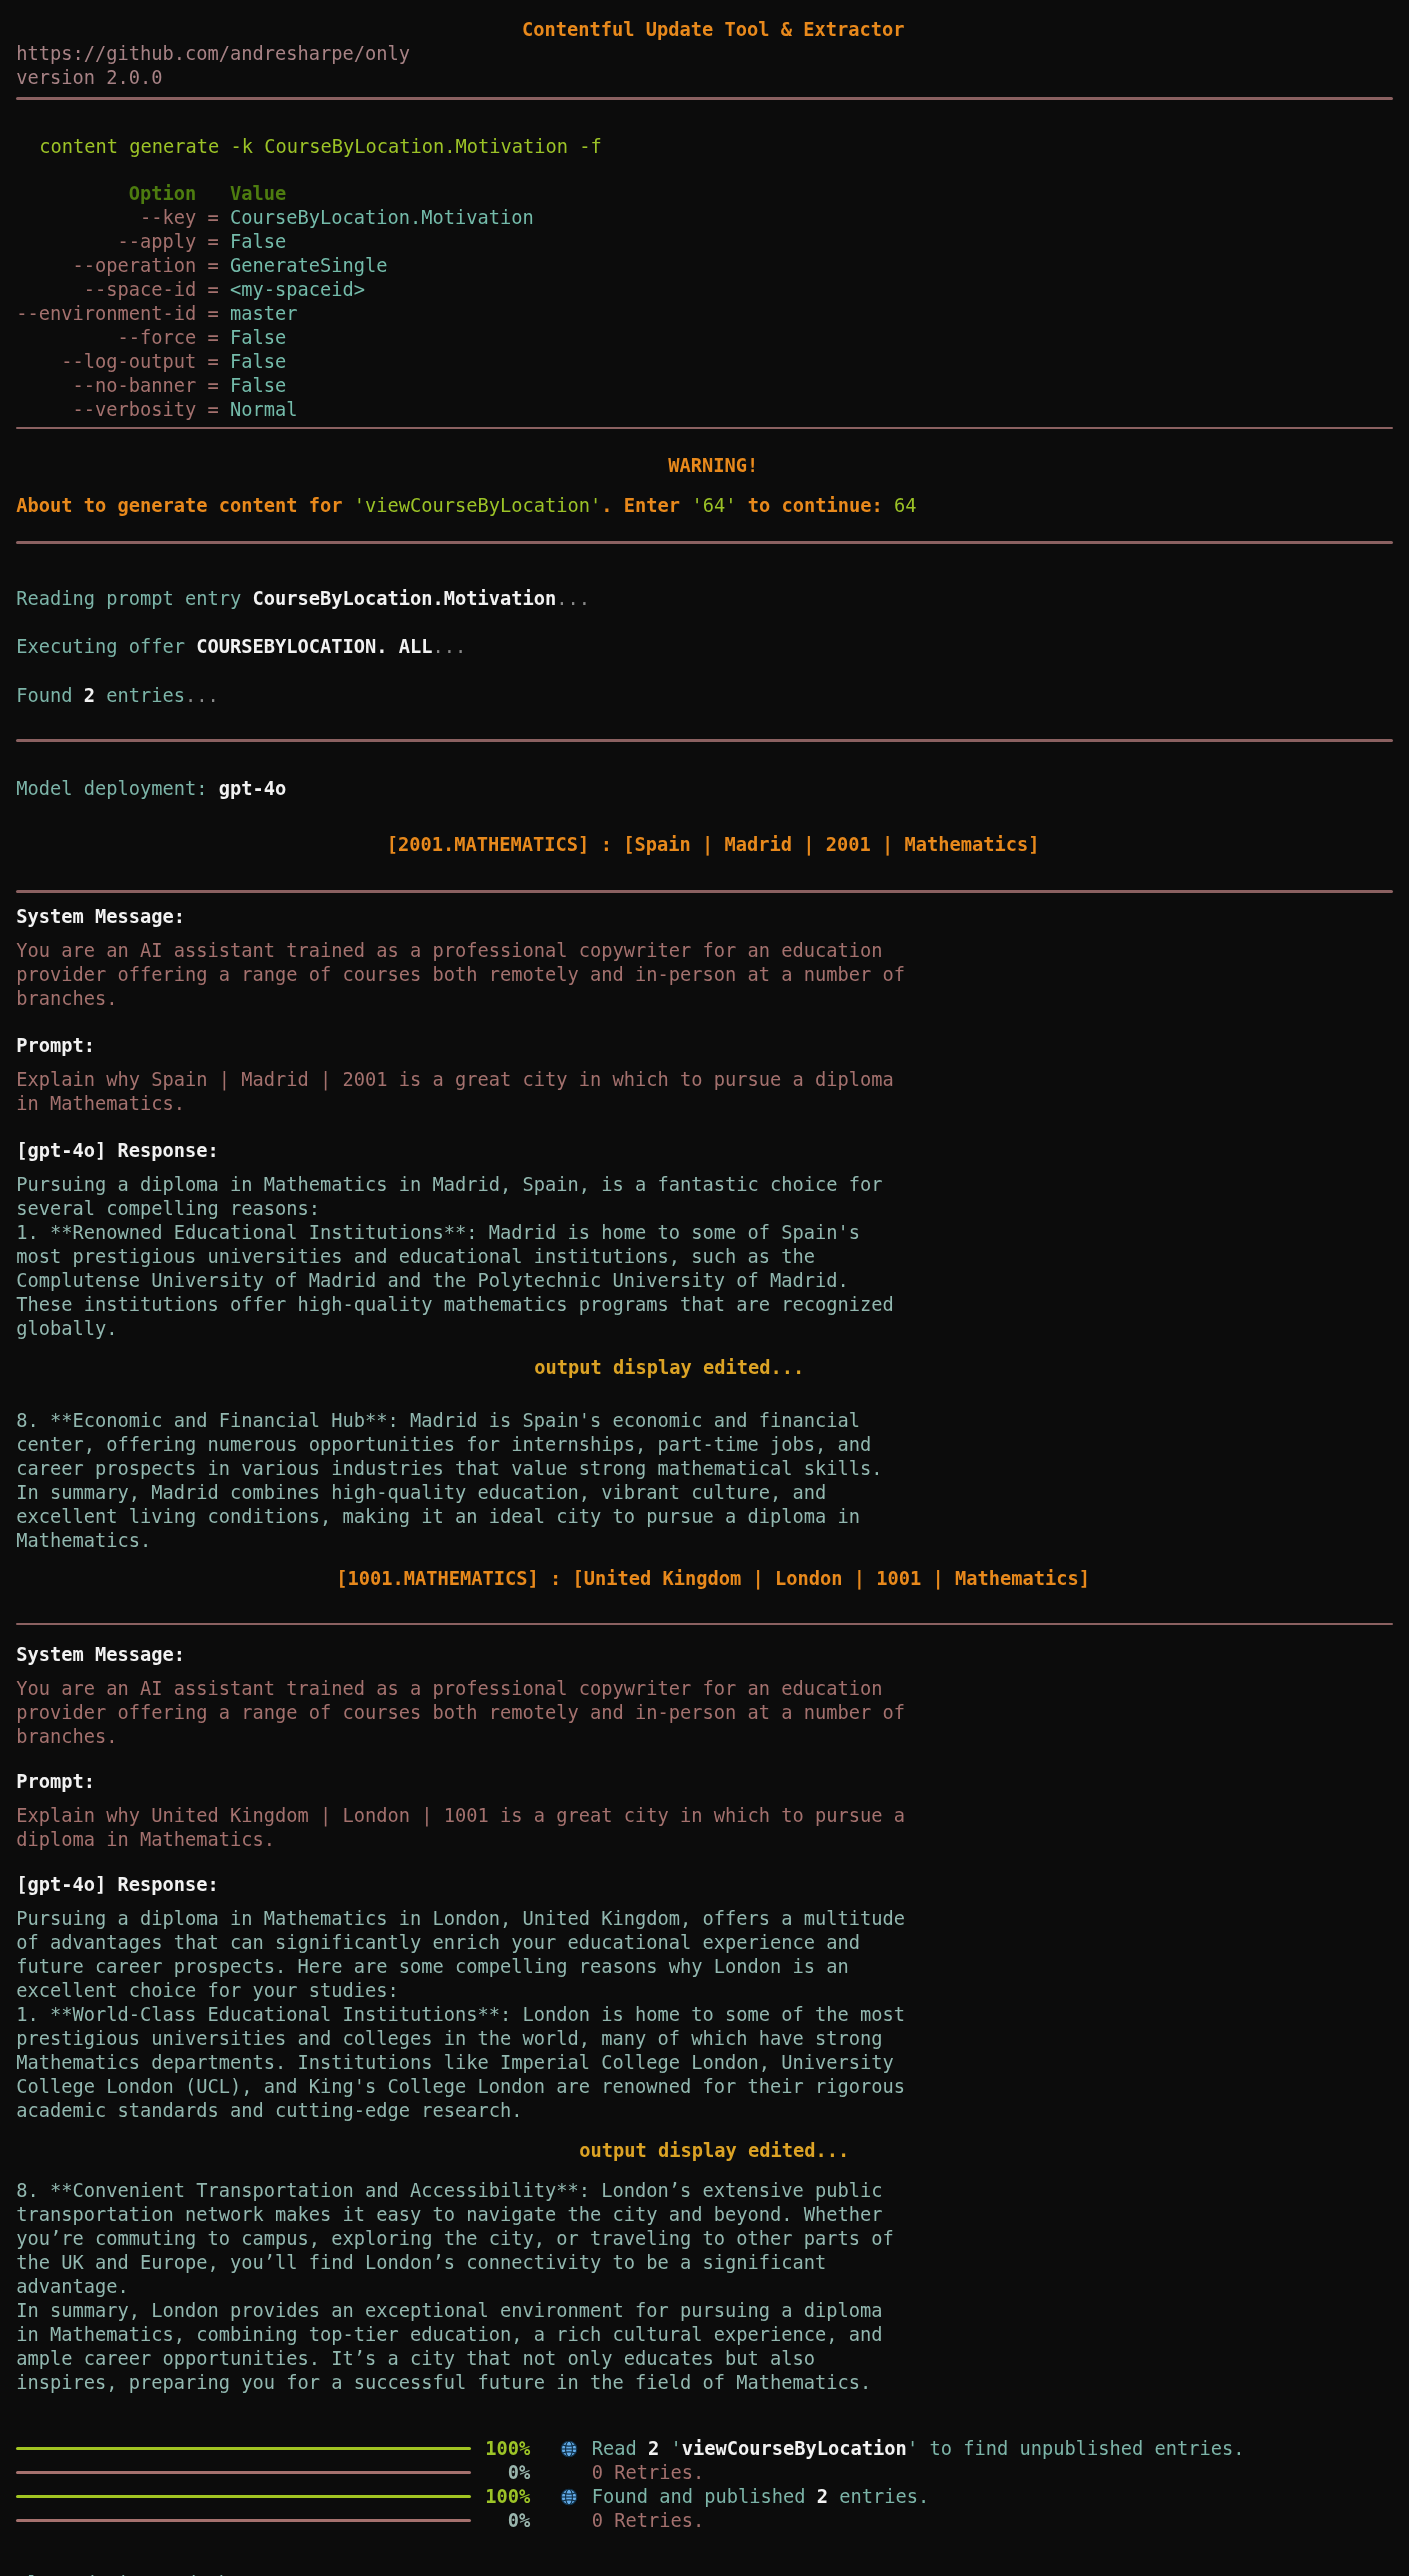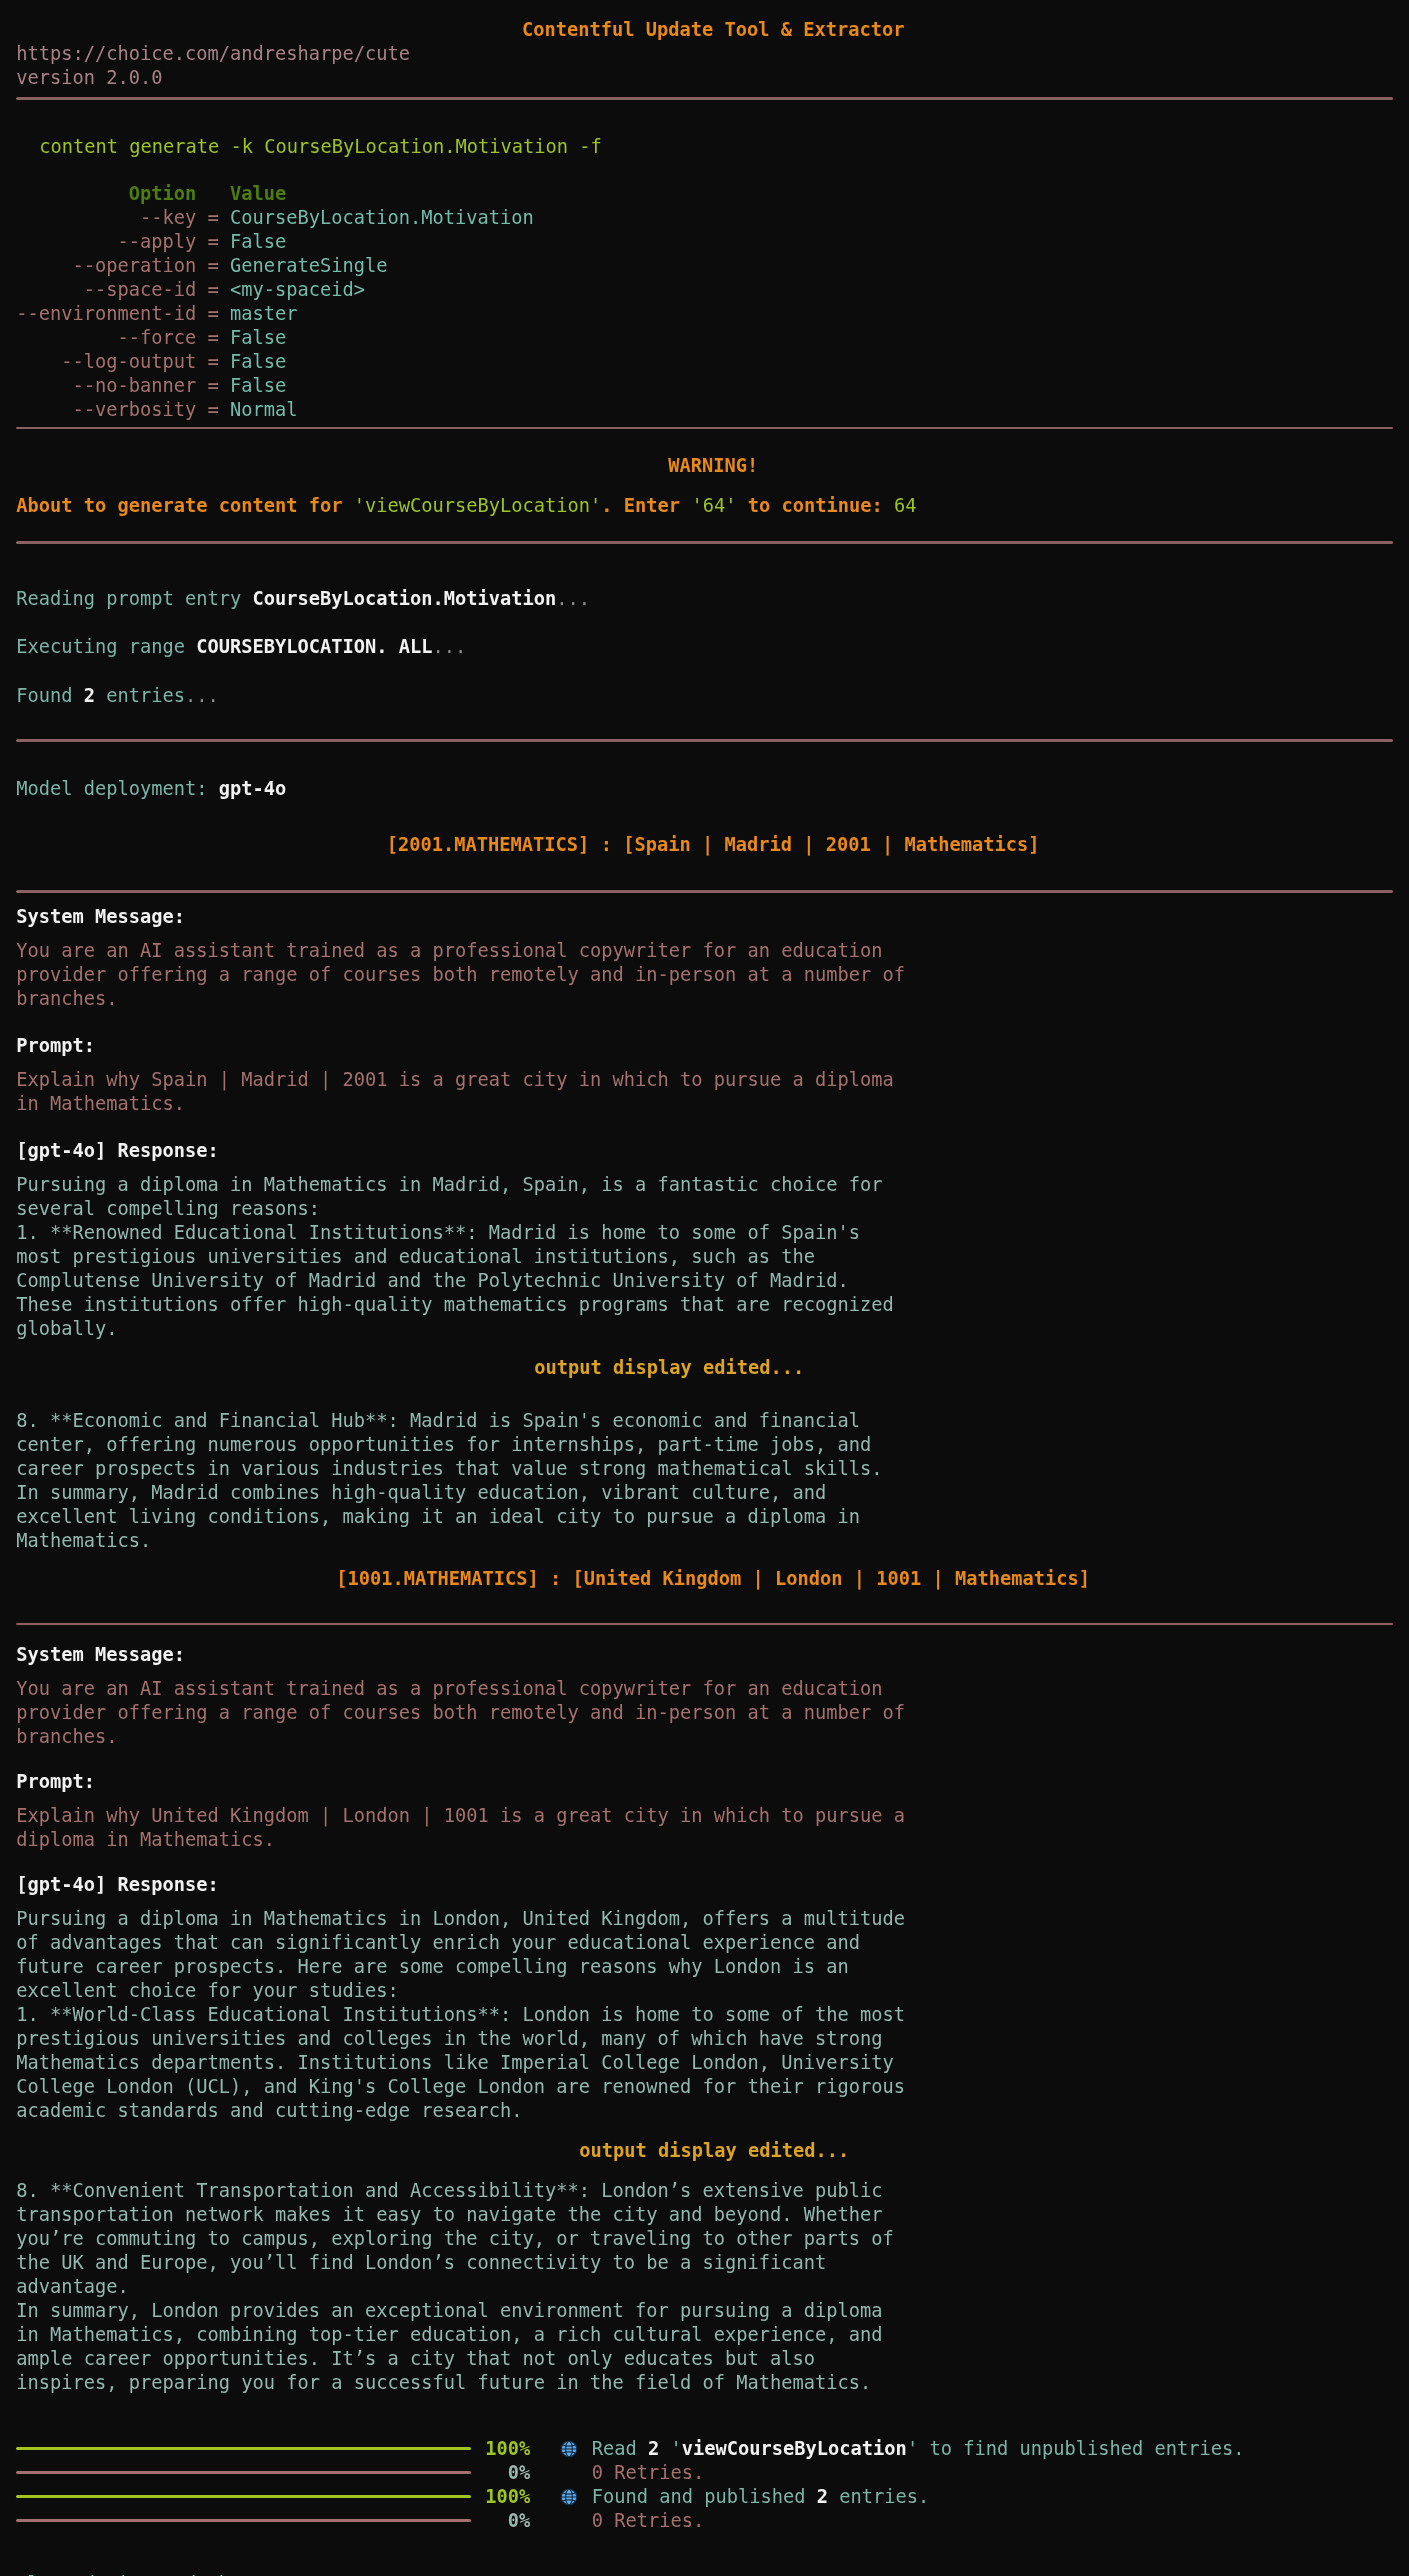--- a/index.html
+++ b/index.html
@@ -43,21 +43,21 @@
   .ppct{width:59px;flex:none;text-align:right;white-space:pre;font-weight:bold;}
   .picon{width:19.5px;height:19.5px;flex:none;margin-left:29px;display:flex;align-items:center;justify-content:center;}
   .ptext{margin-left:13px;white-space:pre;}
 </style>
 </head>
 <body>
 
 <div class="terminal">
 
   <div class="ln c-orange">Contentful Update Tool &amp; Extractor</div>
-  <div class="ln c-rosegray">https://choice.com/andresharpe/cute</div>
+  <div class="ln c-rosegray">https://github.com/andresharpe/only</div>
   <div class="ln c-rosegray">version 2.0.0</div>
   <div class="hr" style="margin-top:-3.3px"></div>
 
   <div class="ln cmd c-green" style="margin-top:24.4px">content generate -k CourseByLocation.Motivation -f</div>
 
   <div class="ln orow" style="margin-top:23px"><span class="oname c-rosehdr">Option</span><span class="osep">   </span><span class="c-rosehdr">Value</span></div>
   <div class="ln orow"><span class="oname c-rose">--key</span><span class="osep c-rose"> = </span><span class="c-tealval">CourseByLocation.Motivation</span></div>
   <div class="ln orow"><span class="oname c-rose">--apply</span><span class="osep c-rose"> = </span><span class="c-tealval">False</span></div>
   <div class="ln orow"><span class="oname c-rose">--operation</span><span class="osep c-rose"> = </span><span class="c-tealval">GenerateSingle</span></div>
   <div class="ln orow"><span class="oname c-rose">--space-id</span><span class="osep c-rose"> = </span><span class="c-tealval">&lt;my-spaceid&gt;</span></div>
@@ -67,21 +67,21 @@
   <div class="ln orow"><span class="oname c-rose">--no-banner</span><span class="osep c-rose"> = </span><span class="c-tealval">False</span></div>
   <div class="ln orow"><span class="oname c-rose">--verbosity</span><span class="osep c-rose"> = </span><span class="c-tealval">Normal</span></div>
 
   <div class="hr" style="margin-top:-5.7px"></div>
 
   <div class="ln c-orange" style="margin-top:14.6px">WARNING!</div>
   <div class="ln" style="margin-top:16.3px"><span class="c-orange">About to generate content for </span><span class="c-green">'viewCourseByLocation'</span><span class="c-orange">. Enter </span><span class="c-green">'64'</span><span class="c-orange"> to continue: </span><span class="c-green">64</span></div>
   <div class="hr" style="margin-top:12.2px"></div>
 
   <div class="ln" style="margin-top:33px"><span class="c-teal">Reading prompt entry </span><span class="c-white">CourseByLocation.Motivation</span><span class="c-gray">...</span></div>
-  <div class="ln" style="margin-top:23.6px"><span class="c-teal">Executing range </span><span class="c-white">COURSEBYLOCATION. ALL</span><span class="c-gray">...</span></div>
+  <div class="ln" style="margin-top:23.6px"><span class="c-teal">Executing offer </span><span class="c-white">COURSEBYLOCATION. ALL</span><span class="c-gray">...</span></div>
   <div class="ln" style="margin-top:25px"><span class="c-teal">Found </span><span class="c-white">2</span><span class="c-teal"> entries</span><span class="c-gray">...</span></div>
   <div class="hr" style="margin-top:21px"></div>
   <div class="ln" style="margin-top:24.4px"><span class="c-teal">Model deployment: </span><span class="c-white">gpt-4o</span></div>
 
   <div class="ln c-orange" style="margin-top:32px">[2001.MATHEMATICS] : [Spain | Madrid | 2001 | Mathematics]</div>
   <div class="hr" style="margin-top:23px"></div>
   <div class="ln c-white" style="margin-top:1.6px">System Message:</div>
   <div class="block c-rose">You are an AI assistant trained as a professional copywriter for an education
 provider offering a range of courses both remotely and in-person at a number of
 branches.</div>

